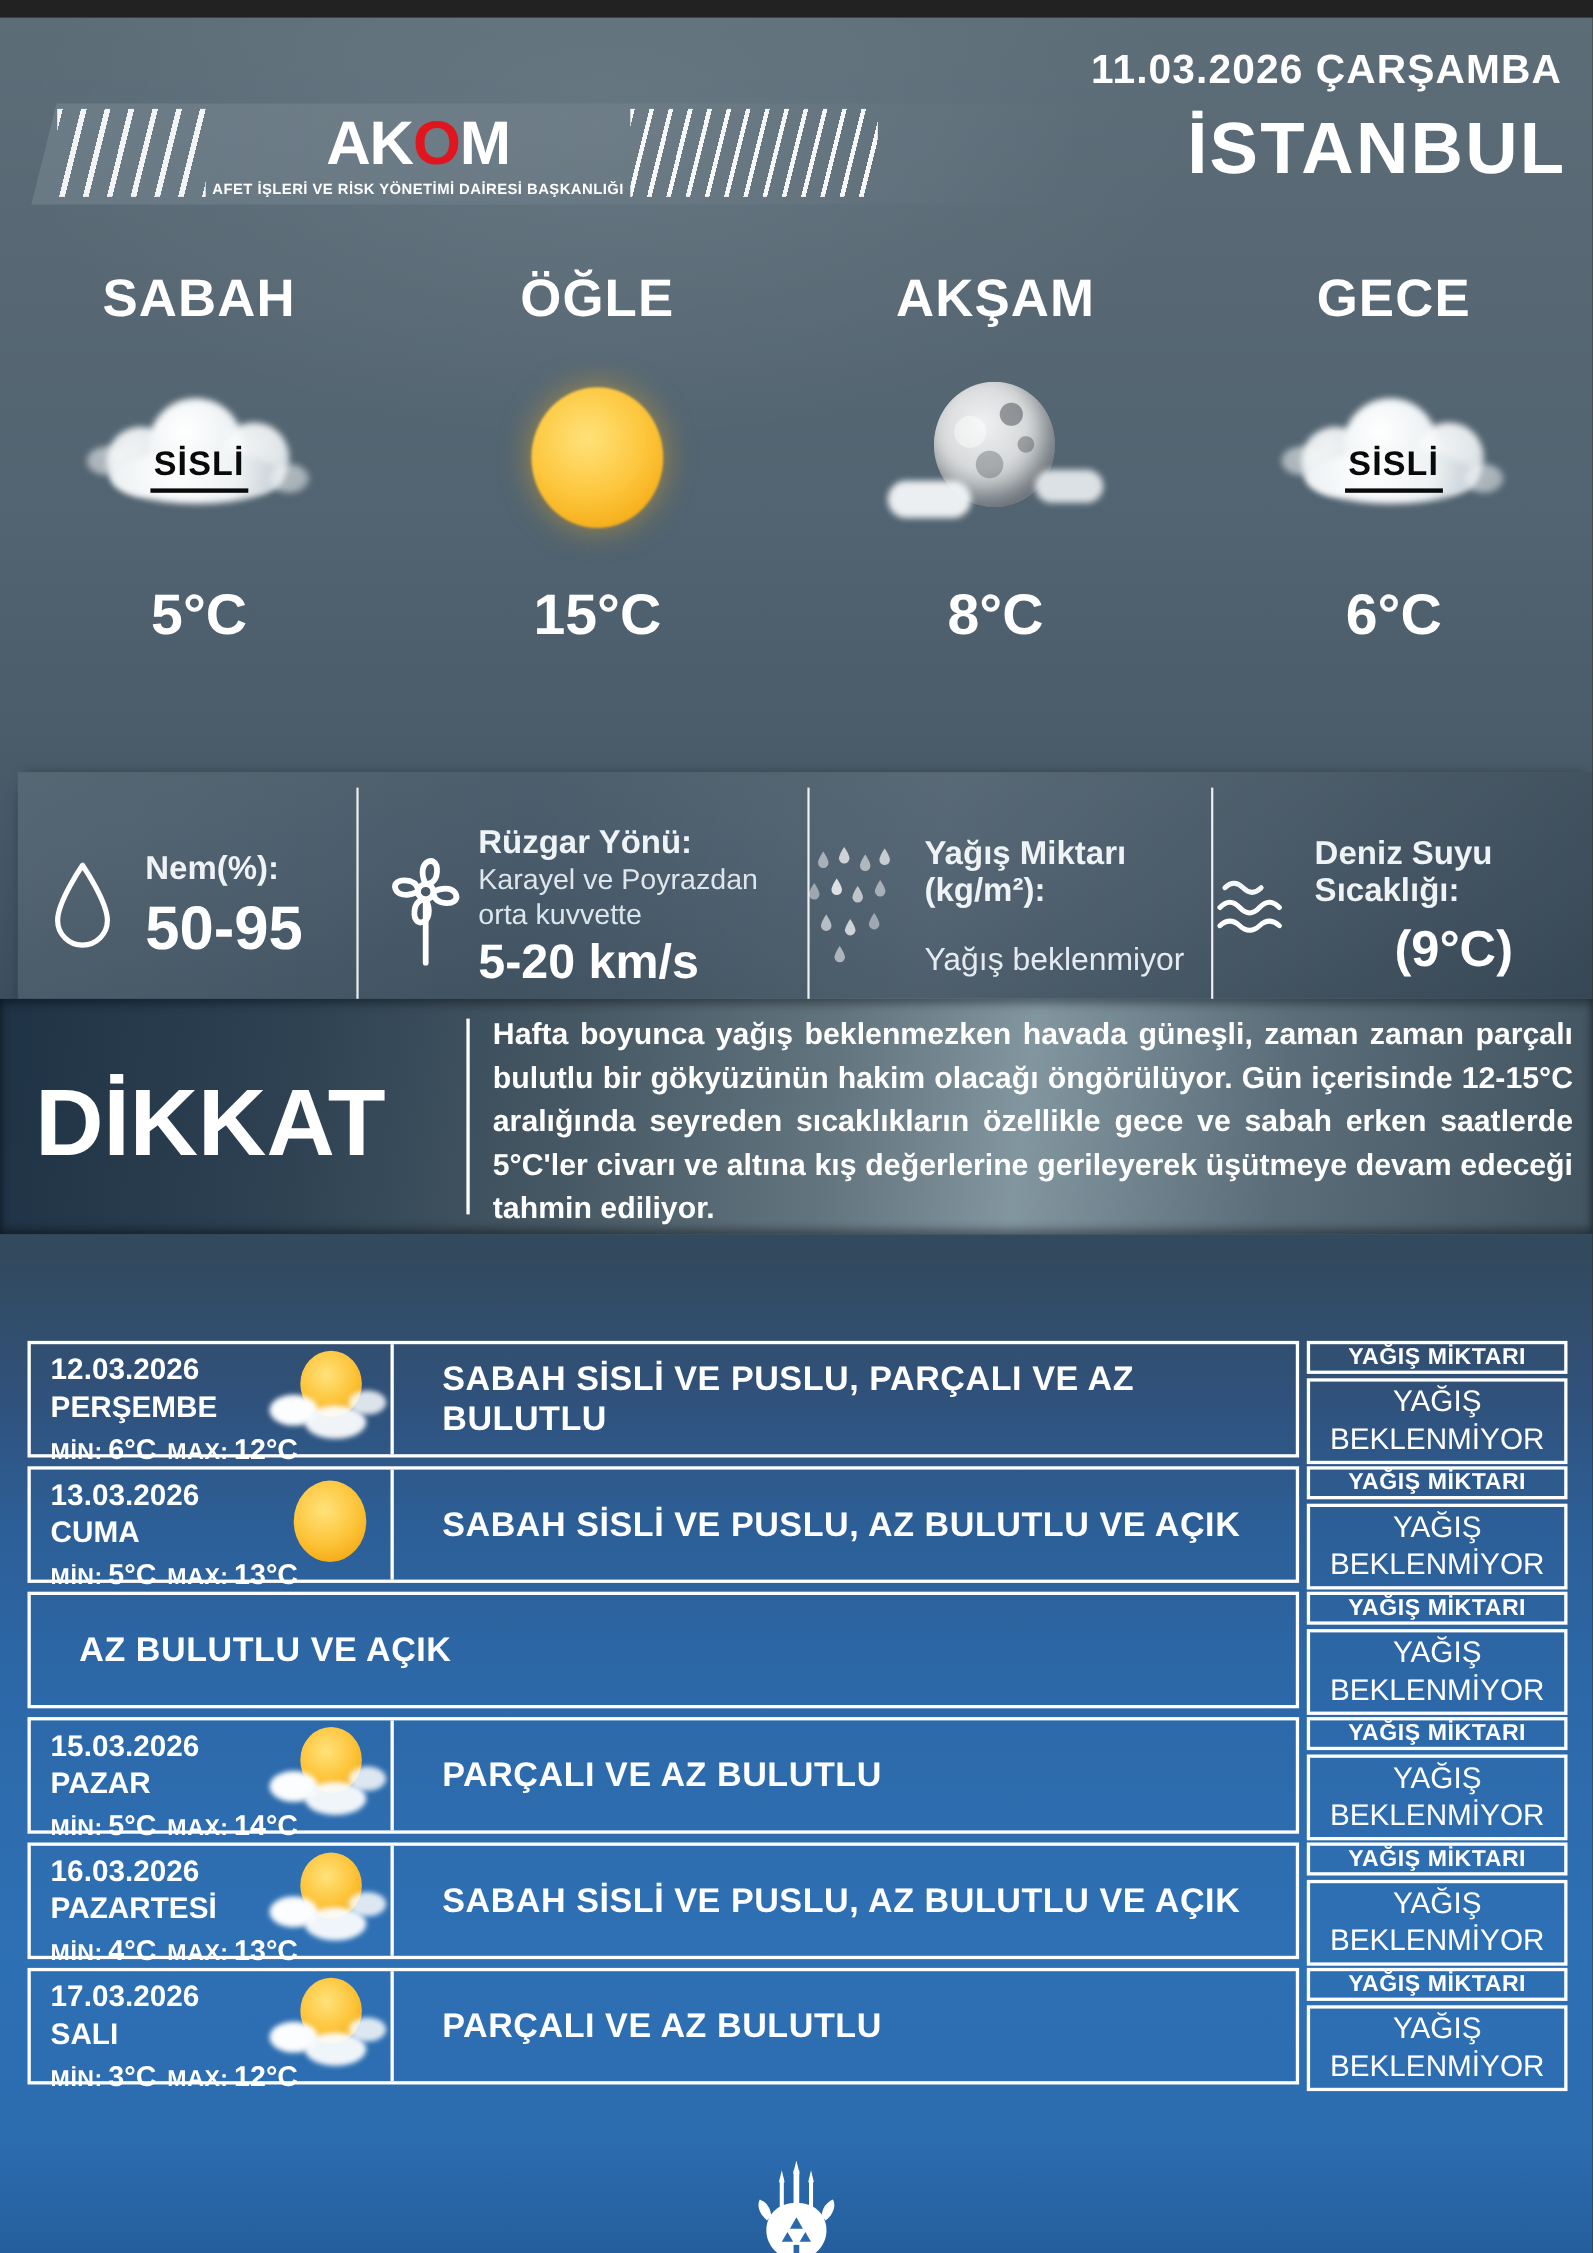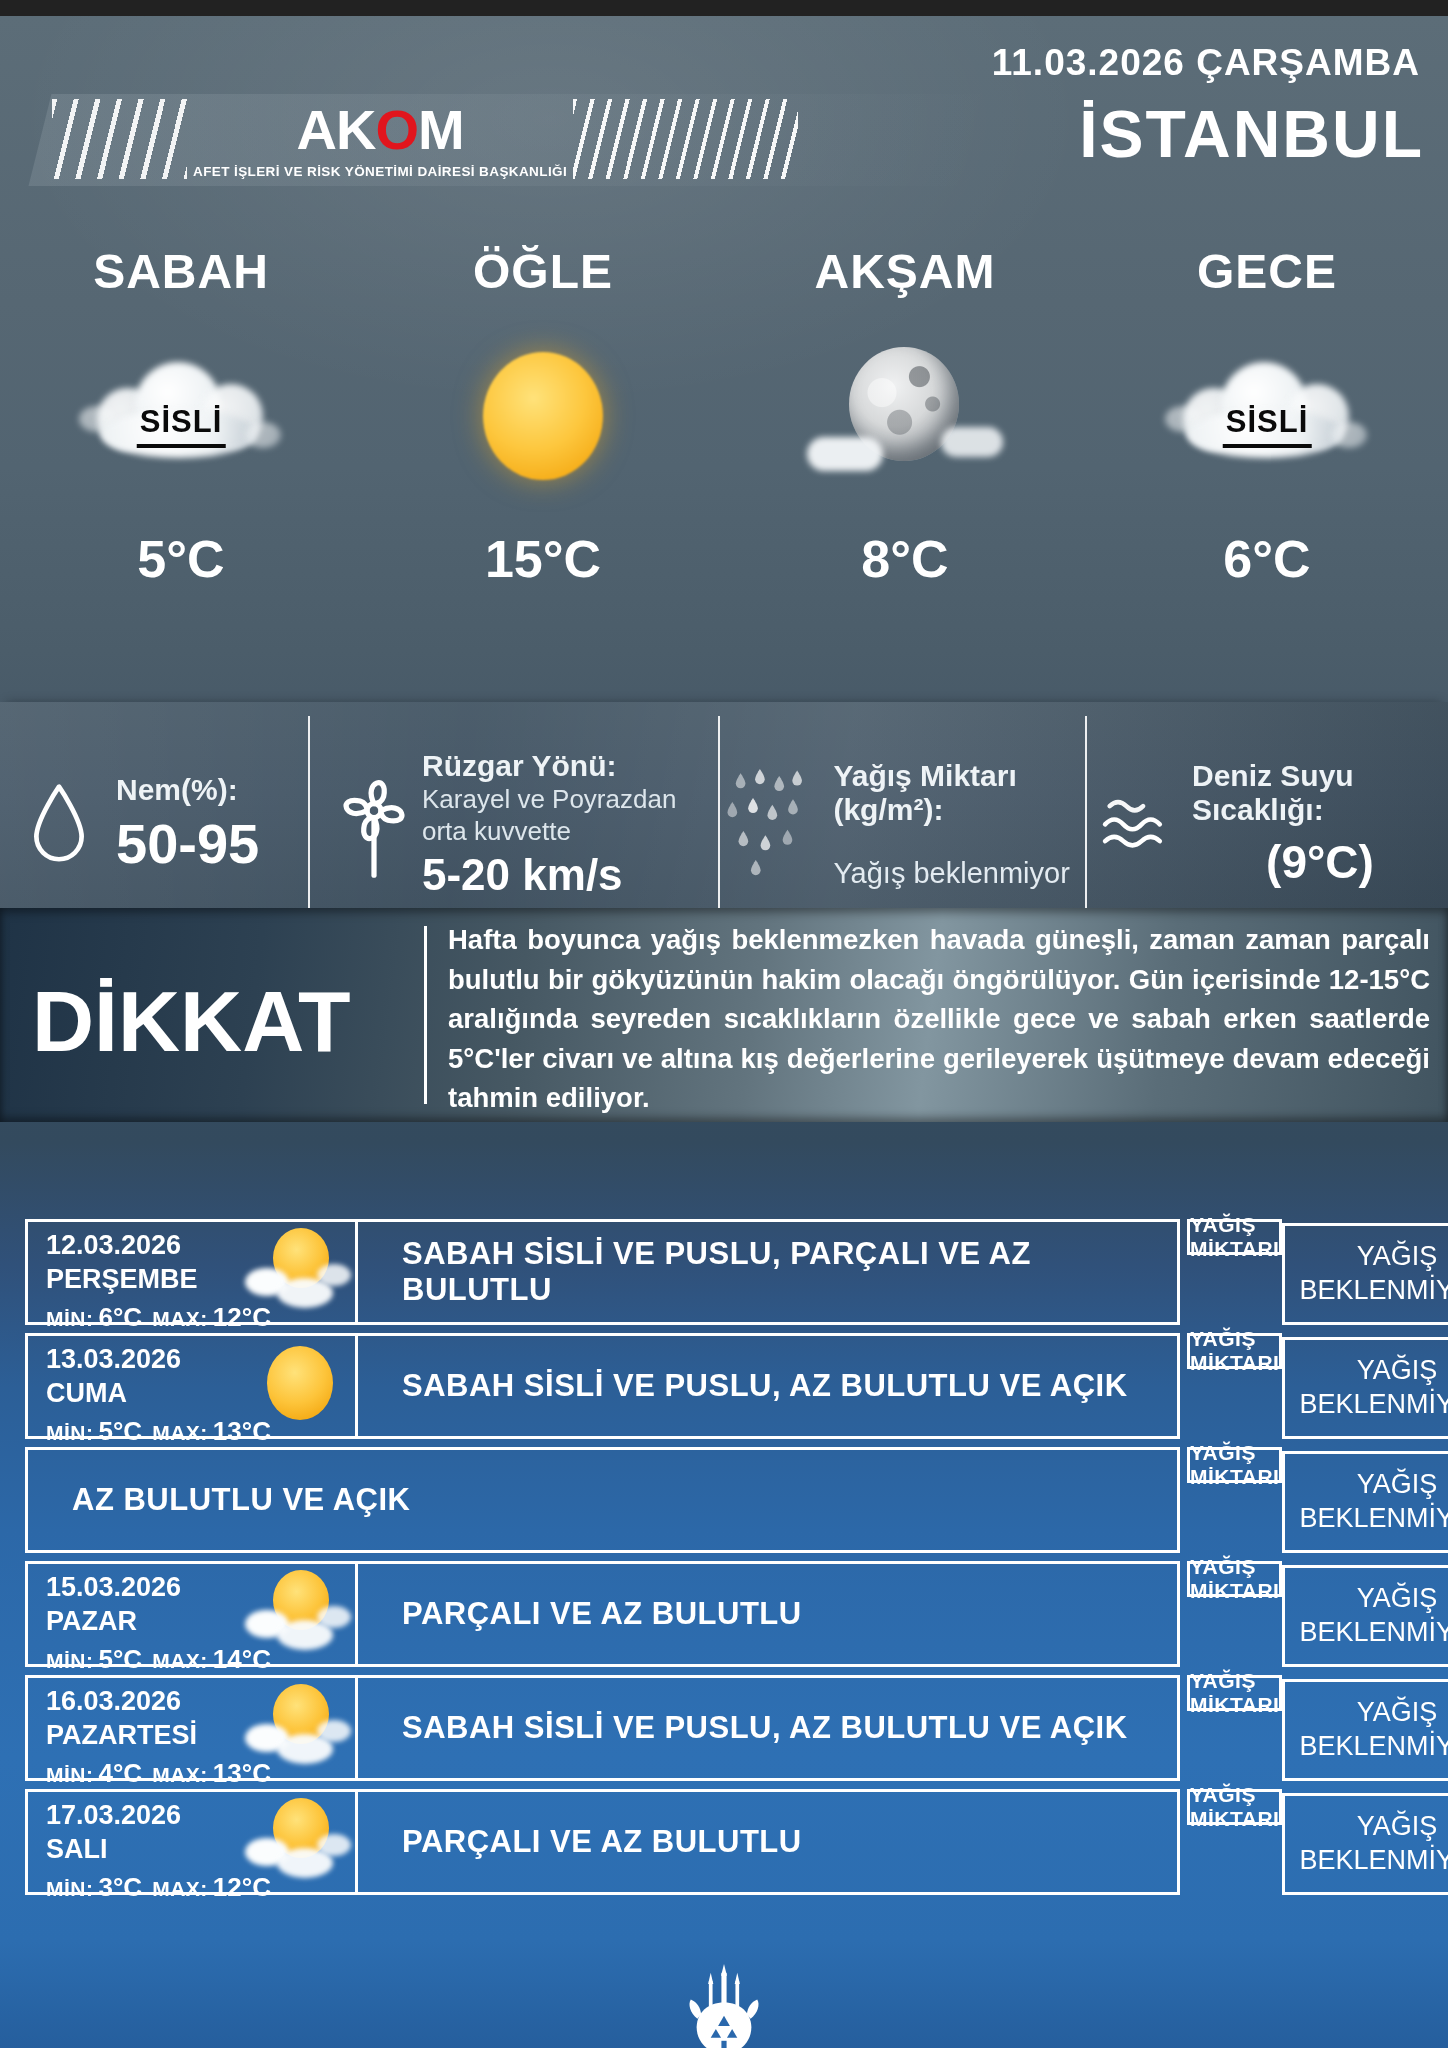--- a/index.html
+++ b/index.html
@@ -60,21 +60,21 @@
       radial-gradient(circle at 76% 50%, rgba(66,72,78,.4) 0 7px, transparent 8px),
       radial-gradient(circle at 46% 66%, rgba(66,72,78,.33) 0 12px, transparent 13px),
       radial-gradient(circle at 30% 40%, rgba(255,255,255,.45) 0 14px, transparent 15px),
       radial-gradient(circle at 40% 34%, #f0f1f2 0%, #d7d9da 40%, #a9aeb2 72%, #7e848a 100%);
     box-shadow:inset -8px -12px 18px rgba(28,38,48,.4);}
   .mc{position:absolute;background:#f4f7f9;filter:blur(3px);}
   .mc1{width:76px;height:34px;left:-8px;top:80px;border-radius:20px;opacity:.95;}
   .mc2{width:62px;height:30px;left:126px;top:70px;border-radius:18px;opacity:.85;}
 
   
-  .metrics{position:absolute;top:686px;left:0;right:0;height:244px;display:flex;align-items:center;
+  .metrics{position:absolute;top:686px;left:16px;right:0;height:244px;display:flex;align-items:center;
     background:linear-gradient(96deg, rgba(255,255,255,.08), rgba(255,255,255,.02) 32%, rgba(255,255,255,.09) 58%, rgba(0,0,0,.10) 100%);
     box-shadow:0 10px 16px -6px rgba(0,0,0,.4), 0 -6px 10px -6px rgba(0,0,0,.25);}
   .mdiv{position:absolute;top:14px;bottom:14px;width:2px;background:rgba(255,255,255,.9);}
   .mdiv1{left:308px;} .mdiv2{left:718px;} .mdiv3{left:1085px;}
   .mz{display:flex;align-items:center;height:100%;}
   .mz1{width:308px;padding-left:26px;gap:24px;}
   .mz2{width:410px;padding-left:18px;}
   .mz3{width:367px;padding-left:4px;gap:8px;}
   .mz4{width:363px;padding-left:14px;gap:20px;}
   .m-label{font-size:30px;font-weight:600;color:#eef3f6;}
@@ -99,21 +99,21 @@
   .wtable{position:absolute;top:1203px;left:25px;right:23px;}
   .t-row{display:flex;height:106px;margin-bottom:8px;}
   .t-main{display:flex;width:1155px;border:3px solid #fff;}
   .t-day{position:relative;width:330px;border-right:3px solid #fff;padding:8px 4px 6px 18px;}
   .d-date{font-size:27px;font-weight:600;}
   .d-name{font-size:27px;font-weight:600;margin-top:3px;}
   .d-mm{margin-top:7px;font-weight:800;}
   .mm-l{font-size:21px;letter-spacing:.5px;}
   .mm-v{font-size:26px;margin:0 10px 0 5px;}
   .t-desc{flex:1;display:flex;align-items:center;padding-left:44px;font-size:31px;font-weight:800;letter-spacing:.5px;}
-  .t-precip{width:238px;margin-left:7px;display:flex;}
+  .t-precip{width:238px;margin-left:7px;display:flex;flex-direction:column;}
   .p-head{height:36px;border:3px solid #fff;display:flex;align-items:center;justify-content:center;
     font-size:21px;font-weight:800;letter-spacing:.5px;}
   .p-val{flex:1;margin-top:4px;border:3px solid #fff;display:flex;align-items:center;justify-content:center;
     text-align:center;font-size:27px;line-height:1.25;padding:2px 14px;}
   .ri{position:absolute;right:4px;top:50%;transform:translateY(-50%);width:106px;height:88px;}
   .ri-sun{position:absolute;left:28px;top:0;width:56px;height:60px;border-radius:50%;filter:blur(.6px);
     background:radial-gradient(circle at 42% 36%, #ffe27a, #fdc43a 50%, #f1a108 92%);}
   .ri-sunonly .ri-sun{width:66px;height:74px;left:22px;top:4px;}
   .rc{position:absolute;border-radius:50%;background:#fbfdfe;filter:blur(2.5px);}
   .rc1{width:44px;height:28px;left:0;top:40px;}

